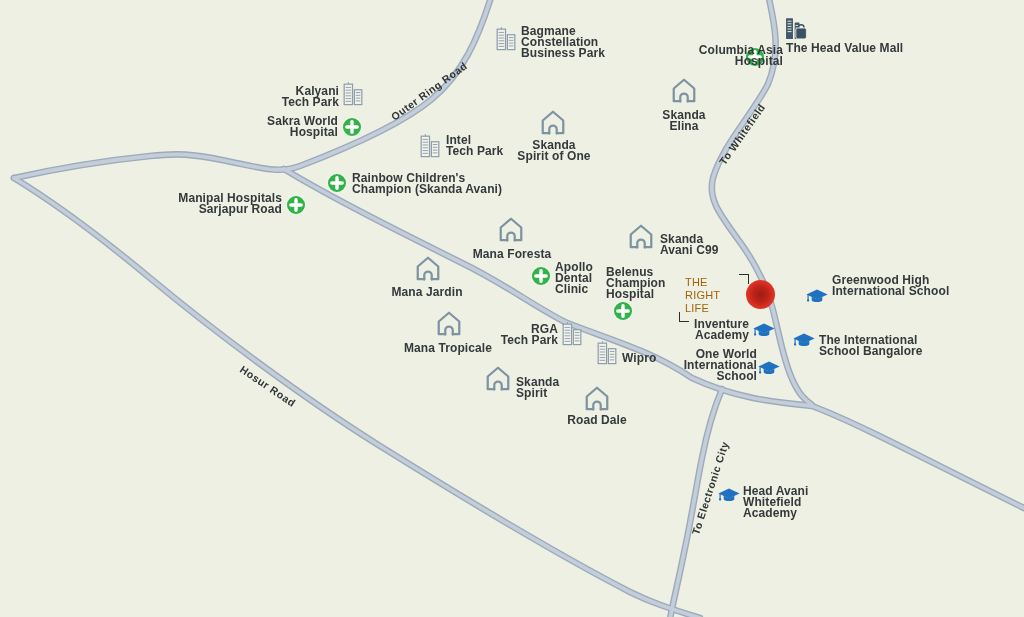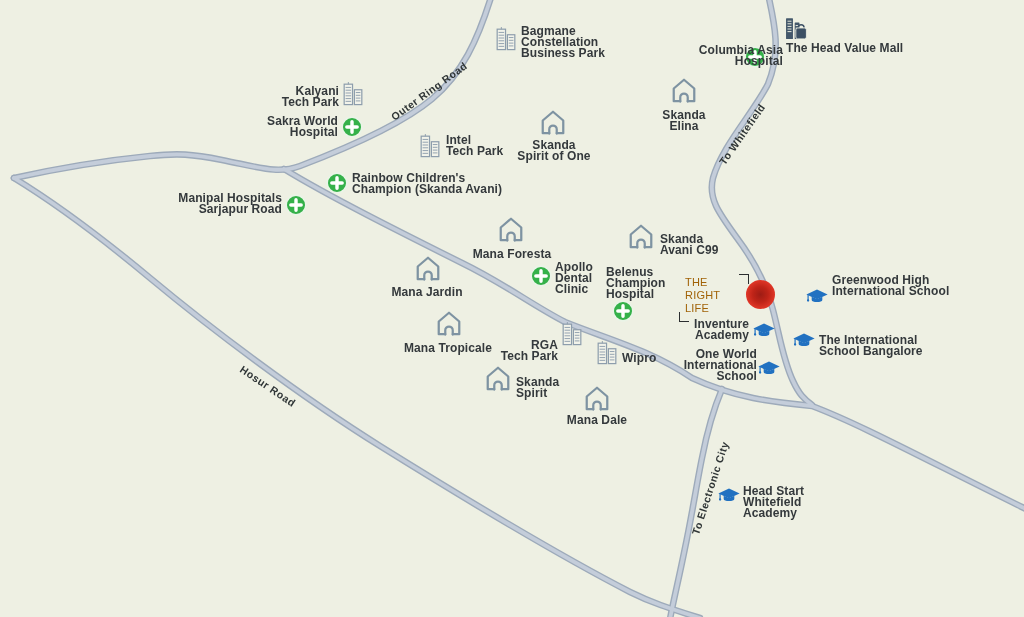--- a/index.html
+++ b/index.html
@@ -336,21 +336,21 @@
             <g fill="#f2f3ea" stroke="#8d9dac" stroke-width="1.3">
               <rect x="1.5" y="4.5" width="9" height="22"></rect>
               <rect x="12.5" y="10.5" width="8" height="16"></rect>
             </g>
             <g stroke="#8d9dac" stroke-width="1">
               <path d="M3 8h6M3 11h6M3 14h6M3 17h6M3 20h6M3 23h6"></path>
               <path d="M14 13.5h5M14 16.5h5M14 19.5h5M14 22.5h5"></path>
               <path d="M6 4.5V2.2"></path>
             </g>
           </svg></div>
-        <div class="poi-label align-right" style="left: 558px; top: 335px; margin-top: 16px;">
+        <div class="poi-label align-right" style="left: 558px; top: 335px;">
           <div>RGA</div>
           <div>Tech Park</div>
         </div>
       </div>
       <div>
         <div class="poi-icon" style="left: 607px; top: 352px;"><svg width="21" height="26" viewBox="0 0 22 28">
             <g fill="#f2f3ea" stroke="#8d9dac" stroke-width="1.3">
               <rect x="1.5" y="4.5" width="9" height="22"></rect>
               <rect x="12.5" y="10.5" width="8" height="16"></rect>
             </g>
@@ -377,34 +377,34 @@
         </div>
       </div>
       <div>
         <div class="poi-icon" style="left: 597px; top: 398px;"><svg width="30" height="28" viewBox="0 0 32 30">
             <g fill="none" stroke="#7e93a2" stroke-width="2.4" stroke-linecap="round" stroke-linejoin="round">
               <path d="M12 27h-7V13.4L16 4l11 9.4V27h-7"></path>
               <path d="M12 27.4v-4.6a4 4 0 0 1 8 0v4.6"></path>
             </g>
           </svg></div>
         <div class="poi-label align-center" style="left: 597px; top: 420px;">
-          <div>Mana Dale</div>
+          <div>Road Dale</div>
         </div>
       </div>
       <div>
         <div class="poi-icon" style="left: 729px; top: 496px;"><svg width="23" height="17" viewBox="0 0 32 23">
             <g fill="#2171c1">
               <path d="M16 1.2 30.8 8 16 14.8 1.2 8Z"></path>
               <path d="M8.6 11v4.6c0 1.9 3.4 3 7.4 3s7.4-1.1 7.4-3V11L16 14.4Z"></path>
               <circle cx="3.6" cy="16.4" r="1.6"></circle>
             </g>
             <path d="M3.6 8.6v7" stroke="#2171c1" stroke-width="1.7" stroke-linecap="round" fill="none"></path>
           </svg></div>
         <div class="poi-label align-left" style="left: 743px; top: 502px;">
-          <div>Head Start</div>
+          <div>Head Avani</div>
           <div>Whitefield</div>
           <div>Academy</div>
         </div>
       </div>
     </div>
 
   <div>
     <div class="logo">
       <div>THE</div>
       <div>RIGHT</div>

